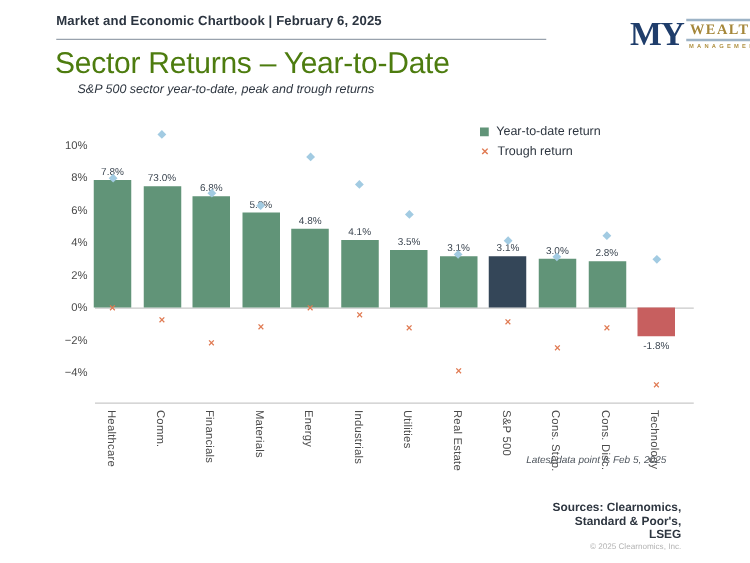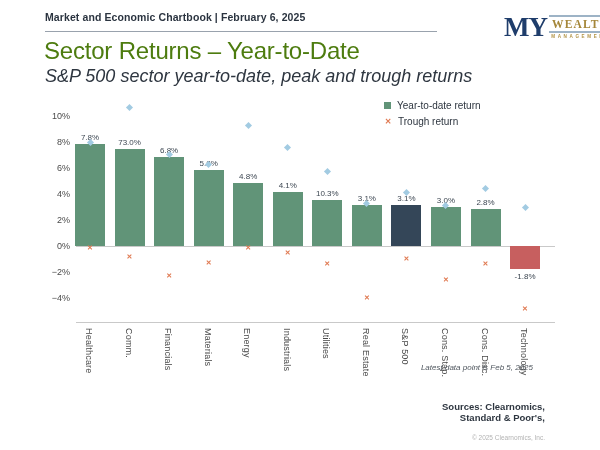--- a/index.html
+++ b/index.html
@@ -15,21 +15,21 @@
   }
   .header-rule{
     position:absolute;left:45px;top:31px;width:392px;height:1px;
     background:#99a2ad;
   }
   .page-title{
     position:absolute;left:44px;top:37px;font-size:24px;font-weight:400;
     color:#4d7c0f;letter-spacing:-.2px;
   }
   .page-subtitle{
-    position:absolute;left:45px;top:66px;font-size:18px;font-style:italic;
+    position:absolute;left:62px;top:66px;font-size:10px;font-style:italic;
     color:#2e3640;
   }
   
   .logo{position:absolute;left:504px;top:14px;display:flex;align-items:center;}
   .logo-my{
     font-family:"Liberation Serif",serif;font-weight:700;font-size:27px;
     color:#1f3d6b;line-height:26px;letter-spacing:-1px;margin-right:2px;
   }
   .logo-right{display:flex;flex-direction:column;}
   .logo-wealth{
@@ -152,21 +152,21 @@
     <div class="bar-label" style="left: 228.2px; top: 172.012px;">4.8%</div>
     <div class="peak-marker" style="left: 245.7px; top: 123.048px;"></div>
     <div class="trough-marker" style="left: 243.2px; top: 243.506px;">✕</div>
     <div class="cat-label" style="left: 242.2px; top: 328px;">Energy</div>
     <div class="bar" style="left: 272.75px; top: 192.154px; width: 30px; height: 53.546px; background: rgb(97, 148, 120);"></div>
     <div class="bar-label" style="left: 267.75px; top: 181.154px;">4.1%</div>
     <div class="peak-marker" style="left: 285.25px; top: 145.25px;"></div>
     <div class="trough-marker" style="left: 282.75px; top: 248.73px;">✕</div>
     <div class="cat-label" style="left: 281.75px; top: 328px;">Industrials</div>
     <div class="bar" style="left: 312.3px; top: 199.99px; width: 30px; height: 45.71px; background: rgb(97, 148, 120);"></div>
-    <div class="bar-label" style="left: 307.3px; top: 188.99px;">10.3%</div>
+    <div class="bar-label" style="left: 307.3px; top: 188.99px;">3.5%</div>
     <div class="peak-marker" style="left: 324.8px; top: 168.758px;"></div>
     <div class="trough-marker" style="left: 322.3px; top: 260.484px;">✕</div>
     <div class="cat-label" style="left: 321.3px; top: 328px;">Utilities</div>
     <div class="bar" style="left: 351.85px; top: 205.214px; width: 30px; height: 40.486px; background: rgb(97, 148, 120);"></div>
     <div class="bar-label" style="left: 346.85px; top: 194.214px;">3.1%</div>
     <div class="peak-marker" style="left: 364.35px; top: 201.408px;"></div>
     <div class="trough-marker" style="left: 361.85px; top: 294.44px;">✕</div>
     <div class="cat-label" style="left: 360.85px; top: 328px;">Real Estate</div>
     <div class="bar" style="left: 391.4px; top: 205.214px; width: 30px; height: 40.486px; background: rgb(52, 70, 88);"></div>
     <div class="bar-label" style="left: 386.4px; top: 194.214px;">3.1%</div>
@@ -187,14 +187,15 @@
     <div class="bar-label" style="left: 505.05px; top: 272.208px;">-1.8%</div>
     <div class="peak-marker" style="left: 522.55px; top: 205.326px;"></div>
     <div class="trough-marker" style="left: 520.05px; top: 304.888px;">✕</div>
     <div class="cat-label" style="left: 519.05px; top: 328px;">Technology</div>
   </div>
 
 <div class="footnote">Latest data point is Feb 5, 2025</div>
 <div class="sources">
   <div>Sources: Clearnomics,</div>
   <div>Standard &amp; Poor's,</div>
+  <div>LSEG</div>
 </div>
 <div class="copyright">© 2025 Clearnomics, Inc.</div>
 
 </body></html>

